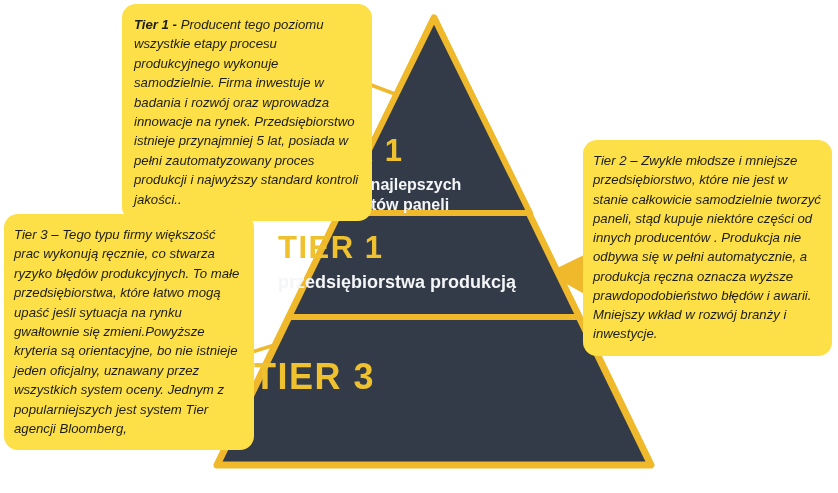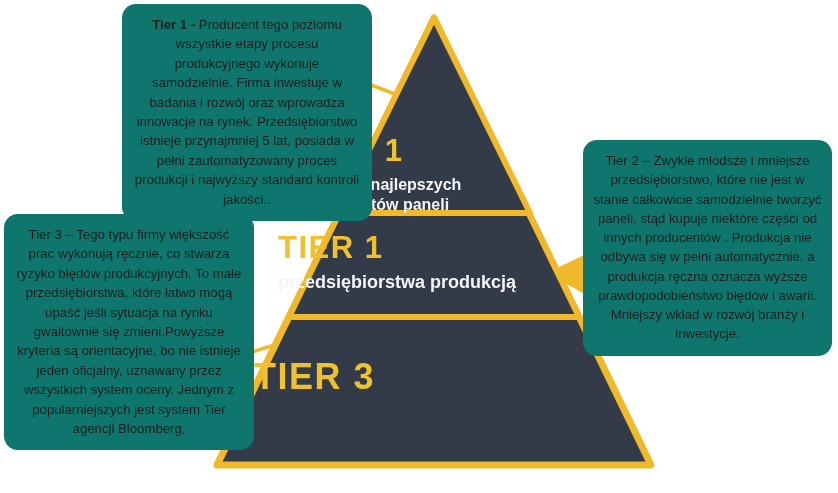--- a/index.html
+++ b/index.html
@@ -61,25 +61,25 @@
   #tier3-block .tier-title { font-size: 36px; }
   #tier3-block .tier-sub {
     font-size: 20px;
     margin-top: 16px;
     font-weight: normal;
   }
 
   
   .callout {
     position: absolute;
-    background: #0f766e;
+    background: #fde047;
     border-radius: 14px;
     color: #1d1d1b;
-    text-align: center;
     box-sizing: border-box;
+    font-style: italic;
   }
   .callout p {
     margin: 0;
   }
   .callout b {
     font-weight: bold;
   }
 
   #callout-tier1 {
     left: 122px;

